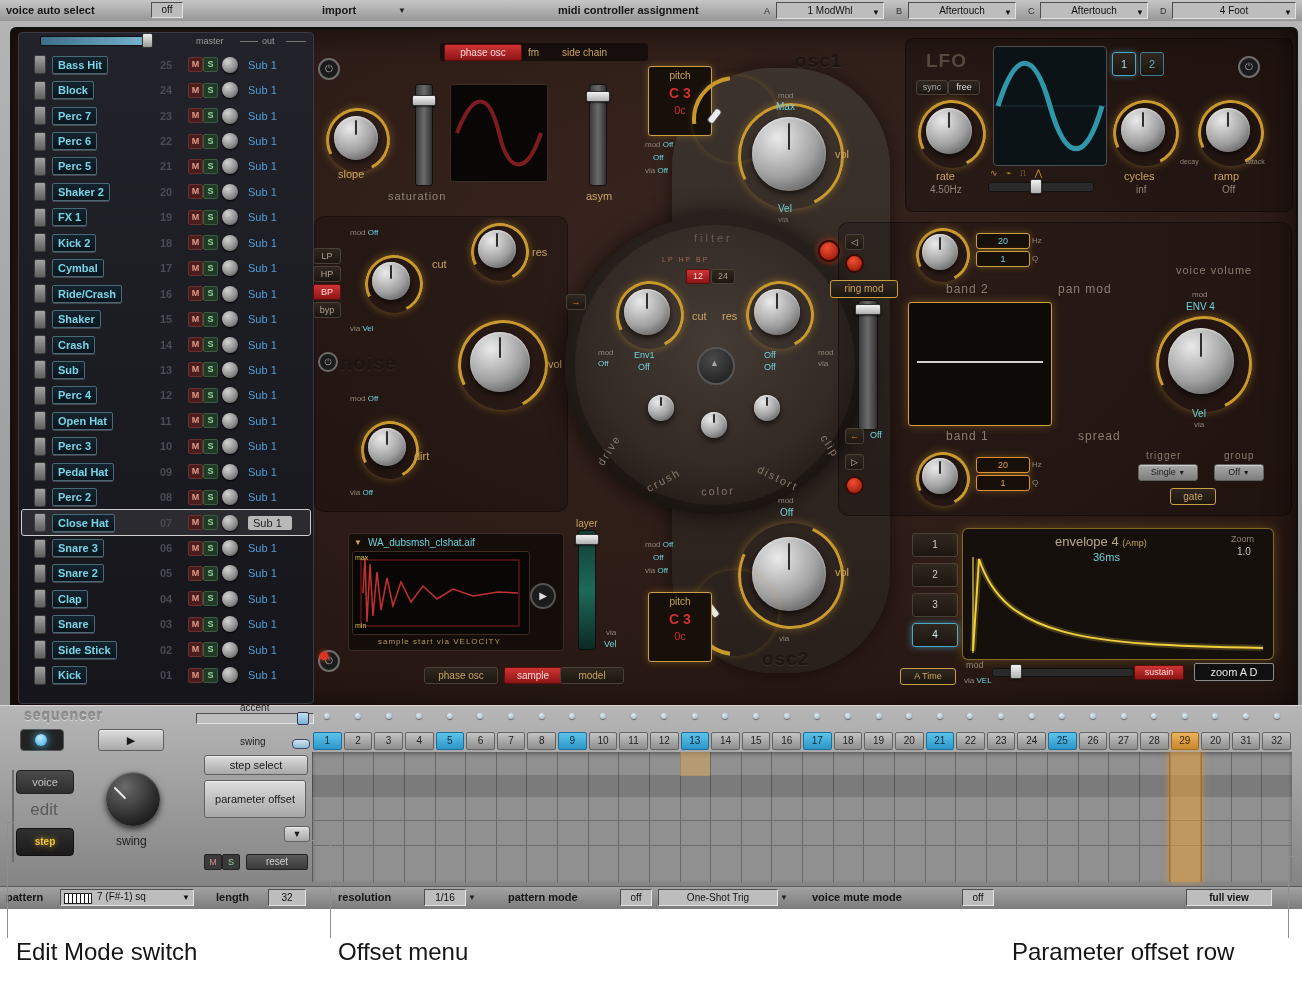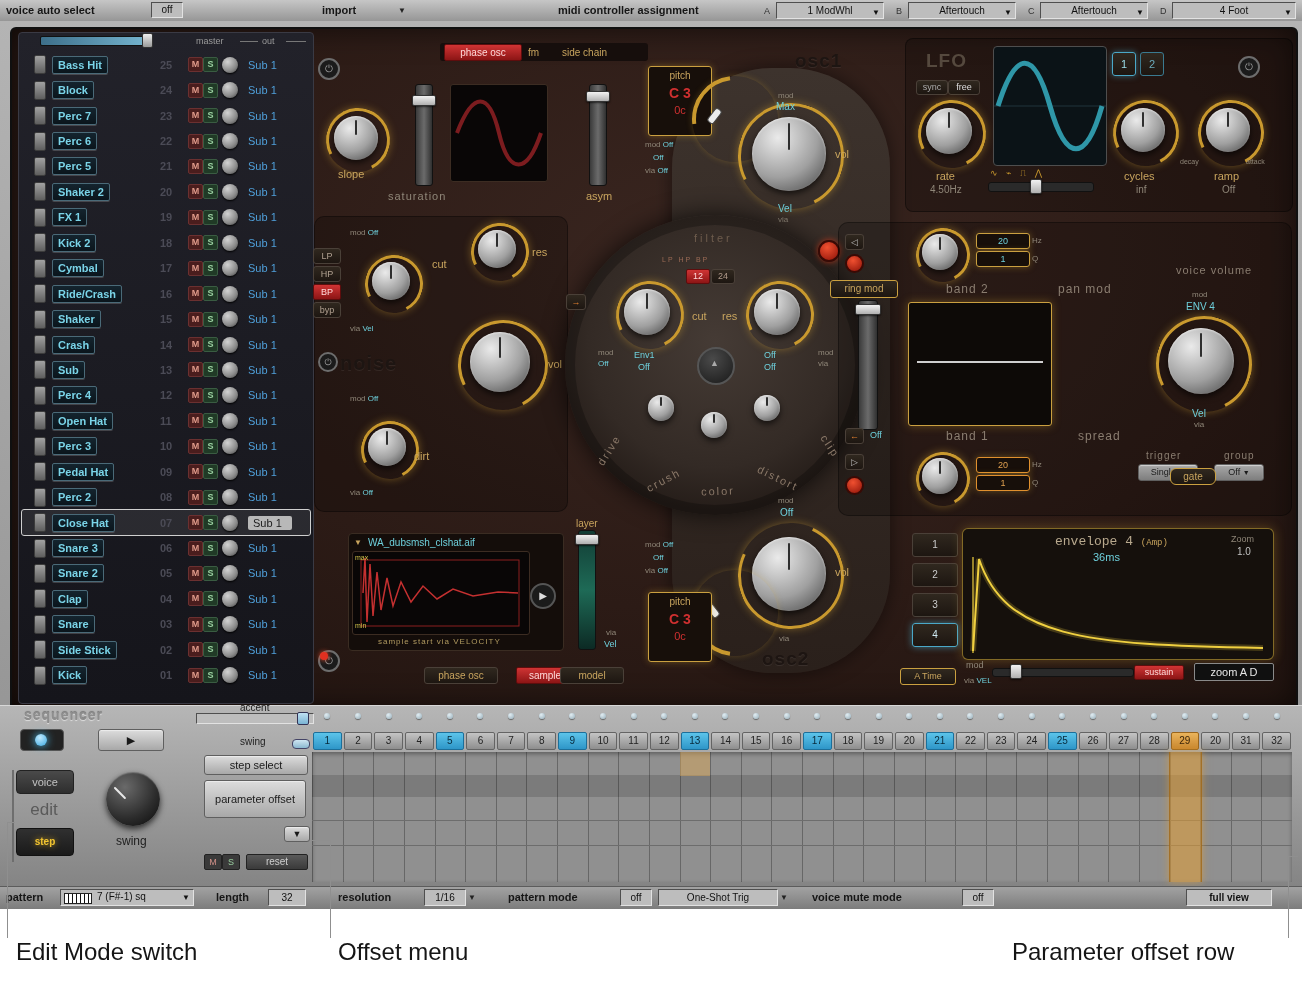--- a/index.html
+++ b/index.html
@@ -1,20 +1,20 @@
 <!DOCTYPE html>
 <html><head>
 <meta charset="utf-8">
 <style>
   html,body{margin:0;padding:0;background:#ffffff;font-family:"Liberation Sans",sans-serif;}
   #stage{position:relative;width:1302px;height:982px;background:#ffffff;overflow:hidden;
          -webkit-font-smoothing:antialiased;}
   .abs{position:absolute;}
   .t7{font-size:7px;}.t8{font-size:8px;}.t9{font-size:9px;}.t10{font-size:10px;}
-  .t11{font-size:11px;}.t12{font-size:12px;}.t13{font-size:13px;font-family:Liberation Mono, monospace;}.t14{font-size:14px;}
+  .t11{font-size:11px;}.t12{font-size:12px;}.t13{font-size:13px;}.t14{font-size:14px;}
   .t16{font-size:20px;}.t19{font-size:19px;}
   .tan{color:#c9a55e;}.gry{color:#8f8678;}.teal{color:#6ed0dc;}.redtx{color:#d03030;}
   .emb{color:#1d1512;text-shadow:0 1px 0 rgba(255,255,255,.07);font-weight:bold;letter-spacing:1px;}
   .paneltitle{color:#8a7d70;letter-spacing:1px;}
   
   .metal{background:linear-gradient(#c6c6c6,#969696);}
   .mchip{background:linear-gradient(#dcdcdc,#a8a8a8);border:1px solid #5f5f5f;border-radius:3px;
          color:#1a1a1a;text-align:center;box-shadow:0 1px 1px rgba(255,255,255,.5) inset;}
   .sunk{background:#bdbdbd;border:1px solid;border-color:#4f4f4f #e2e2e2 #e2e2e2 #4f4f4f;
         color:#111;text-align:center;}
@@ -565,21 +565,21 @@
   <div class="abs t10 teal" style="left:1186px;top:301px;">ENV 4</div>
   <div class="goldring" style="left:1156px;top:316px;width:90px;height:90px;"></div>
   <div class="knob" style="left:1168px;top:328px;width:66px;height:66px;"></div>
   <div class="abs t10 teal" style="left:1192px;top:408px;">Vel</div>
   <div class="abs t8 gry" style="left:1194px;top:420px;">via</div>
 
   <div class="abs t10 paneltitle" style="left:1146px;top:450px;">trigger</div>
   <div class="abs t10 paneltitle" style="left:1224px;top:450px;">group</div>
   <div class="abs mchip t9" style="left:1138px;top:464px;width:58px;height:15px;line-height:15px;background:linear-gradient(#a8a8a8,#7e7e7e);"><span>Single</span> <span class="t7">▼</span></div>
   <div class="abs mchip t9" style="left:1214px;top:464px;width:48px;height:15px;line-height:15px;background:linear-gradient(#a8a8a8,#7e7e7e);"><span>Off</span> <span class="t7">▼</span></div>
-  <div class="abs dchip t10" style="left:1170px;top:468px;width:44px;height:15px;line-height:15px;border-color:#caa040;border-radius:6px;">gate</div>
+  <div class="abs dchip t10" style="left:1170px;top:488px;width:44px;height:15px;line-height:15px;border-color:#caa040;">gate</div>
 
   <div class="abs t8 gry" style="left:778px;top:496px;">mod</div>
   <div class="abs t10 teal" style="left:780px;top:507px;">Off</div>
   <div class="goldring" style="left:738px;top:523px;width:100px;height:100px;transform:rotate(160deg);"></div>
   <div class="knob" style="left:752px;top:537px;width:74px;height:74px;"></div>
   <div class="abs t11 tan" style="left:835px;top:566px;">vol</div>
   <div class="abs t8 gry" style="left:779px;top:634px;">via</div>
 
   <div class="abs t8" style="left:645px;top:540px;"><span class="gry">mod</span> <span class="teal">Off</span></div>
   <div class="abs t8 teal" style="left:653px;top:553px;">Off</div>
@@ -612,21 +612,21 @@
   <div class="abs t10 tan" style="left:576px;top:518px;">layer</div>
   <div class="abs" style="left:578px;top:530px;width:16px;height:118px;background:linear-gradient(#123c34,#1e6a56,#0c2a24);border:1px solid #111;border-radius:3px;"></div>
   <div class="vslh" style="left:575px;top:534px;width:22px;height:9px;"></div>
   <div class="abs t8 gry" style="left:606px;top:628px;">via</div>
   <div class="abs t9 teal" style="left:604px;top:639px;">Vel</div>
 
   <div class="circlebtn t10" style="left:318px;top:650px;width:18px;height:18px;line-height:18px;">⏻</div>
   <div class="abs" style="left:320px;top:652px;width:8px;height:8px;border-radius:50%;background:#e03020;box-shadow:0 0 5px #f05030;"></div>
 
   <div class="abs dchip t10" style="left:424px;top:667px;width:72px;height:15px;line-height:15px;">phase osc</div>
-  <div class="abs redchip t10" style="left:516px;top:667px;width:56px;height:15px;line-height:15px;">sample</div>
+  <div class="abs redchip t10" style="left:504px;top:667px;width:56px;height:15px;line-height:15px;">sample</div>
   <div class="abs dchip t10" style="left:560px;top:667px;width:62px;height:15px;line-height:15px;">model</div>
 
   <div class="abs dchip t10" style="left:912px;top:533px;width:44px;height:22px;line-height:22px;color:#ccc;">1</div>
   <div class="abs dchip t10" style="left:912px;top:563px;width:44px;height:22px;line-height:22px;color:#ccc;">2</div>
   <div class="abs dchip t10" style="left:912px;top:593px;width:44px;height:22px;line-height:22px;color:#ccc;">3</div>
   <div class="abs dchip t10" style="left:912px;top:623px;width:44px;height:22px;line-height:22px;color:#cfeaf2;border:1px solid #4aa8c8;box-shadow:0 0 7px rgba(80,180,210,.6);">4</div>
 
   <div class="abs" style="left:962px;top:528px;width:310px;height:130px;background:#15100c;border:1px solid rgba(220,180,60,.55);border-radius:6px;box-shadow:0 0 12px rgba(220,170,50,.3);">
     <div class="abs t13" style="left:92px;top:5px;color:#b8a98e;">
       <span>envelope 4</span>

